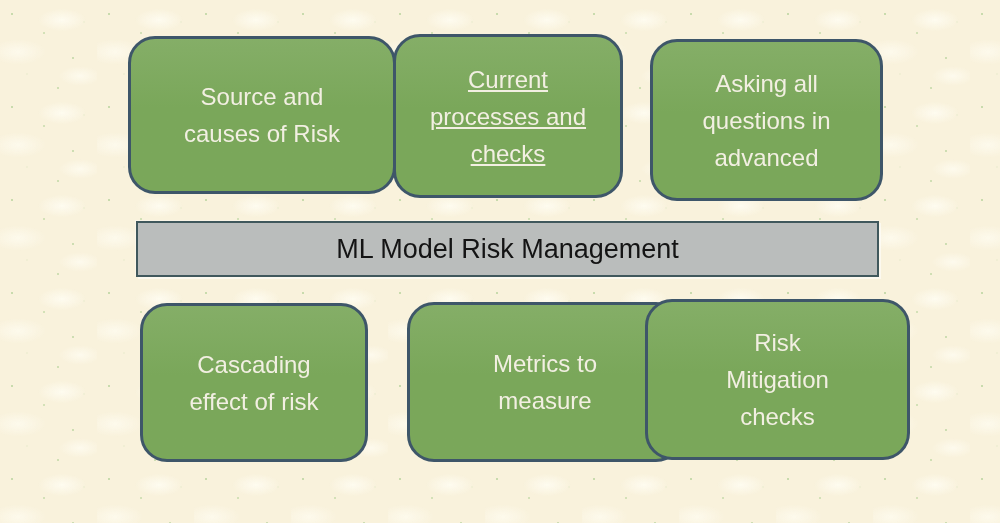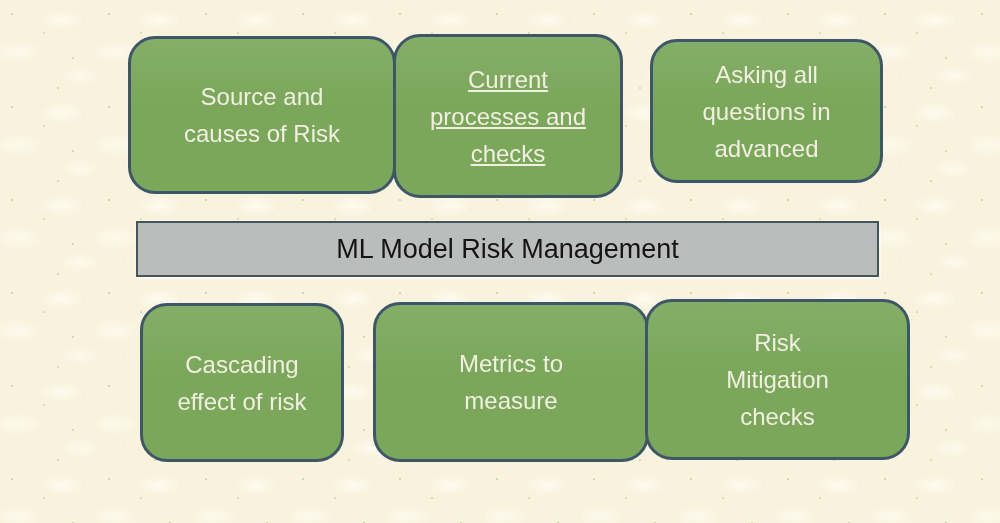--- a/index.html
+++ b/index.html
@@ -40,23 +40,23 @@
     align-items: center;
     justify-content: center;
     text-align: center;
     font-size: 24px;
     line-height: 37px;
     white-space: pre-line;
     padding: 4px 10px;
   }
   .b1 { left: 128px; top: 36px;  width: 268px; height: 158px; }
   .b2 { left: 393px; top: 34px;  width: 230px; height: 164px; text-decoration: underline; }
-  .b3 { left: 650px; top: 39px;  width: 233px; height: 144px; }
-  .b4 { left: 140px; top: 303px; width: 204px; height: 159px; }
-  .b5 { left: 373px; top: 302px; width: 276px; height: 160px; }
+  .b3 { left: 650px; top: 39px;  width: 233px; height: 162px; }
+  .b4 { left: 140px; top: 303px; width: 228px; height: 159px; }
+  .b5 { left: 407px; top: 302px; width: 276px; height: 160px; }
   .b6 { left: 645px; top: 299px; width: 265px; height: 161px; }
   .center-bar {
     position: absolute;
     left: 136px; top: 221px; width: 743px; height: 56px;
     box-sizing: border-box;
     border: 2px solid var(--bar-border, #40585c);
     background-color: var(--bar-fill, #babdbc);
     color: var(--bar-text, #141414);
     display: flex;
     align-items: center;

